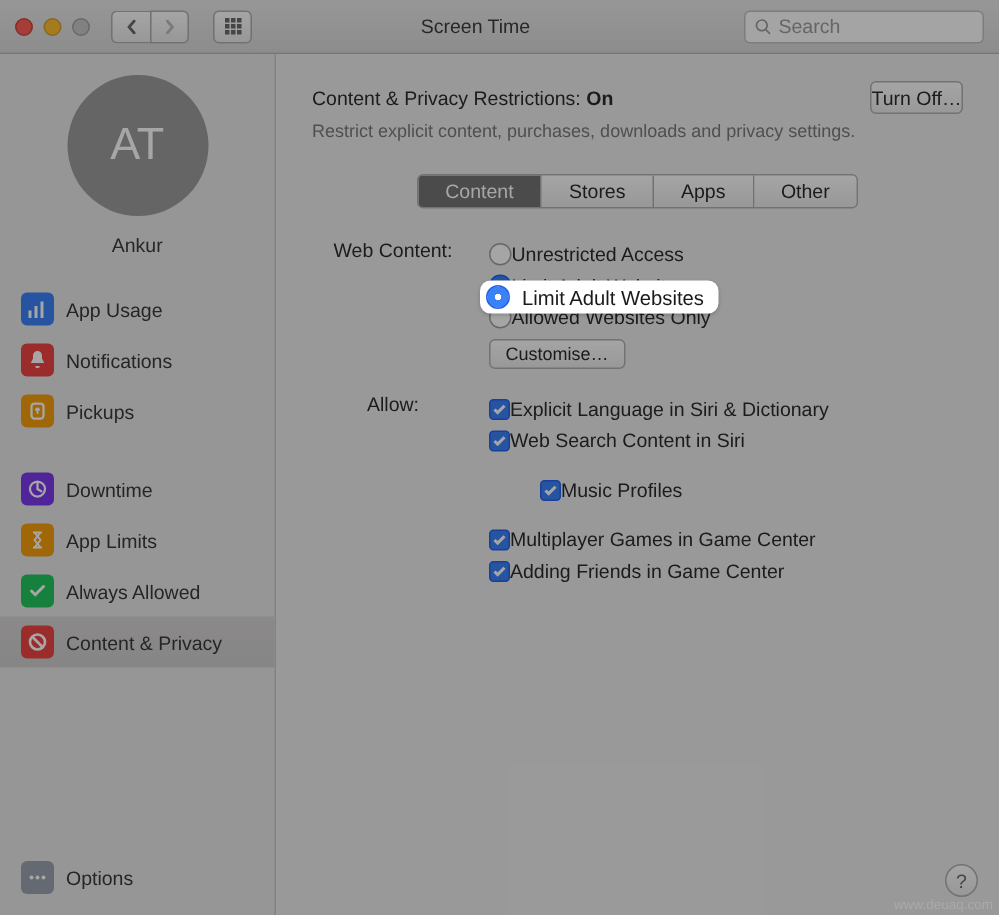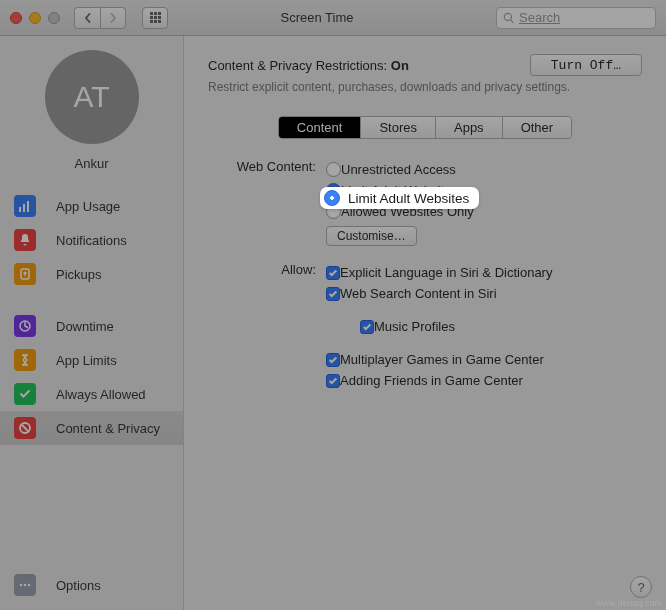--- a/index.html
+++ b/index.html
@@ -52,42 +52,41 @@
 }
 .grid-icon { display:grid; grid-template-columns:repeat(3,3px); gap:1px;}
 .grid-icon span{width:3px;height:3px;background:#6a6a6a;}
 .title { flex:1; text-align:center; color:#3c3c3c; font-size:13px; margin-left:-30px;}
 .search {
   width: 160px; height: 22px;
   background: #fcfcfc;
   border: 1px solid #c0c0c0; border-radius:4px;
   display:flex; align-items:center; padding:0 6px; gap:4px;
   color:#9c9c9c;
-  text-decoration:underline;
 }
 .search svg{width:12px;height:12px;fill:#9c9c9c;}
 .main { display:flex; height:calc(100% - 36px);}
 .sidebar {
   width: 184px;
   background: #e9e7e8;
   border-right: 1px solid #c9c9c9;
   display:flex; flex-direction:column;
   padding-top: 14px;
 }
 .avatar {
   width: 94px; height: 94px; border-radius:50%;
   background: #9b9b9b;
   margin: 0 auto;
   display:flex; align-items:center; justify-content:center;
   color:#fff; font-size: 30px; font-weight:400;
 }
 .username { text-align:center; margin-top:12px; color:#3c3c3c; font-size:13px;}
 .sb-group { margin-top: 18px;}
 .sb-item {
-  display:flex; align-items:center; gap:20px;
+  display:flex; align-items:center; gap:8px;
   padding: 6px 14px; height:34px;
   color:#3a3a3a; font-size:13px;
 }
 .sb-item.selected {
   background: linear-gradient(#d6d4d5,#cfcdce);
 }
 .sb-icon {
   width:22px; height:22px; border-radius:4px;
   display:flex; align-items:center; justify-content:center;
   color:#fff;
@@ -100,38 +99,38 @@
 .sb-gray{background:#9ca3af;}
 .sb-spacer{flex:1;}
 .content {
   flex:1; padding: 18px 24px;
   background:#ececec;
 }
 .hrow{display:flex; align-items:center; justify-content:space-between;}
 .hrow h2{font-weight:400; font-size:13px; color:#2c2c2c;}
 .hrow .state{font-weight:700;}
 .turnoff {
-  height:22px; padding:0 20px;
+  height:22px; padding:0 0;
   background:linear-gradient(#fdfdfd,#eaeaea);
   border:1px solid #b0b0b0; border-radius:4px;
-  font-size:13px; color:#2c2c2c;font-family:Liberation Mono, monospace;
+  font-size:13px; color:#2c2c2c;
 }
 .desc{color:#7a7a7a; font-size:12px; margin-top:4px;}
 .seg {
   display:flex; margin:22px auto 20px; width:fit-content;
   border:1px solid #b0b0b0; border-radius:4px; overflow:hidden;
 }
 .seg-item{
   padding:3px 18px; font-size:13px; color:#2c2c2c;
   border-right:1px solid #b0b0b0; background:linear-gradient(#fdfdfd,#eaeaea);
 }
 .seg-item:last-child{border-right:none;}
-.seg-item.active{background:#000000; color:#fff;}
+.seg-item.active{background:#737373; color:#fff;}
 .row{display:flex; margin-bottom:4px;}
-.row-label{width:118px; text-align:right; color:#2c2c2c; padding-right:10px; font-size:13px;}
+.row-label{width:118px; text-align:center; color:#2c2c2c; padding-right:10px; font-size:13px;}
 .row-body{flex:1;}
 .radio-row, .check-row{
   display:flex; align-items:center; gap:0; height:21px;
   color:#2c2c2c; font-size:13px;
 }
 .radio {
   width:15px; height:15px; border-radius:50%;
   border:1px solid #a0a0a0; background:#fdfdfd;
 }
 .radio.selected{

